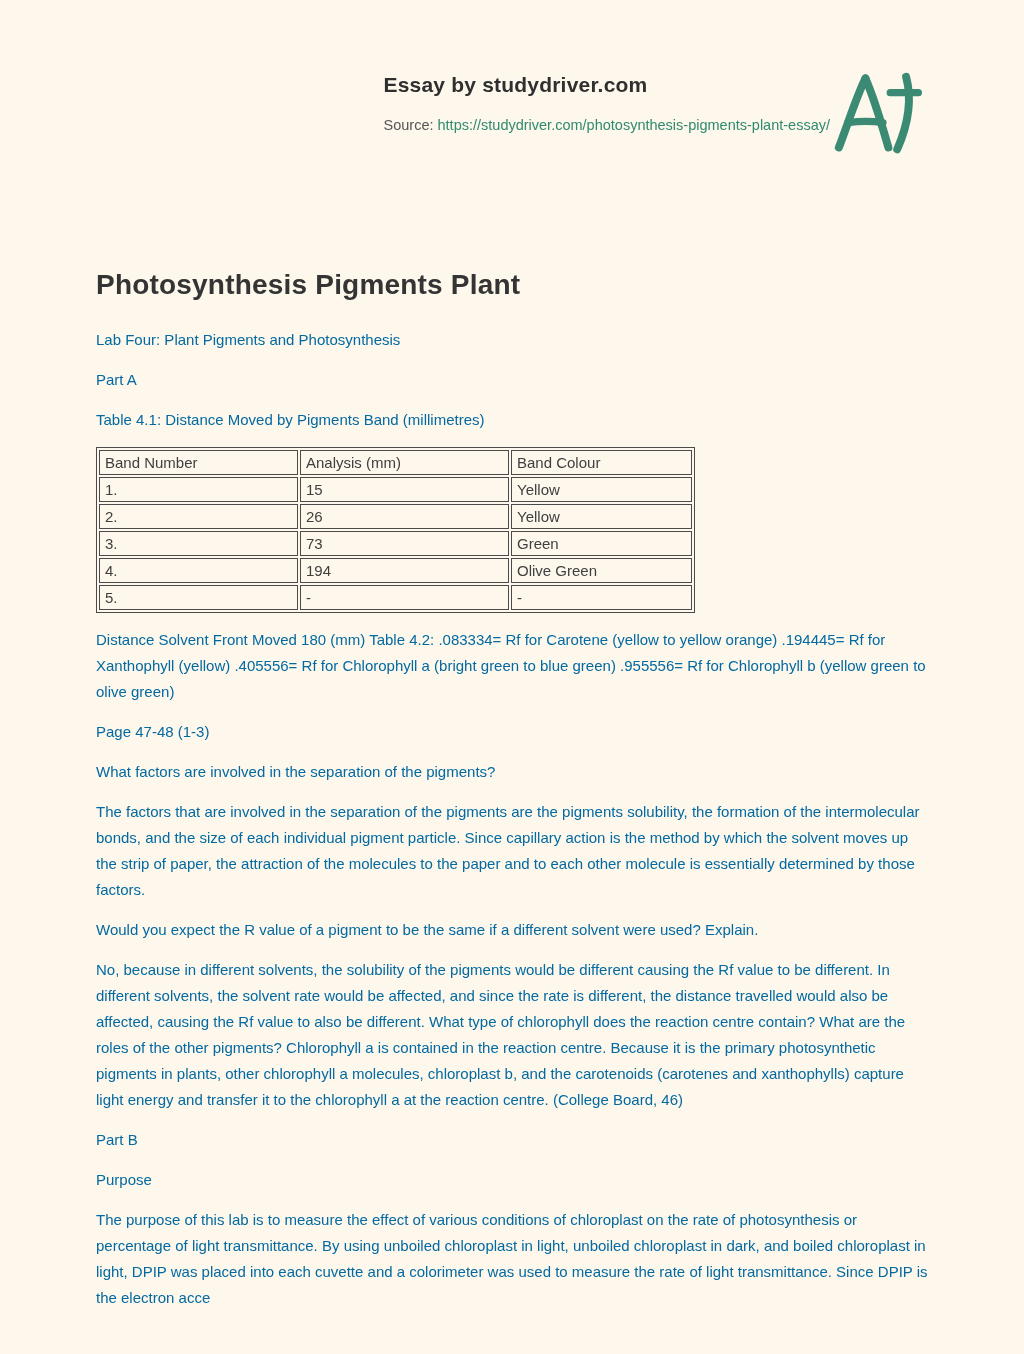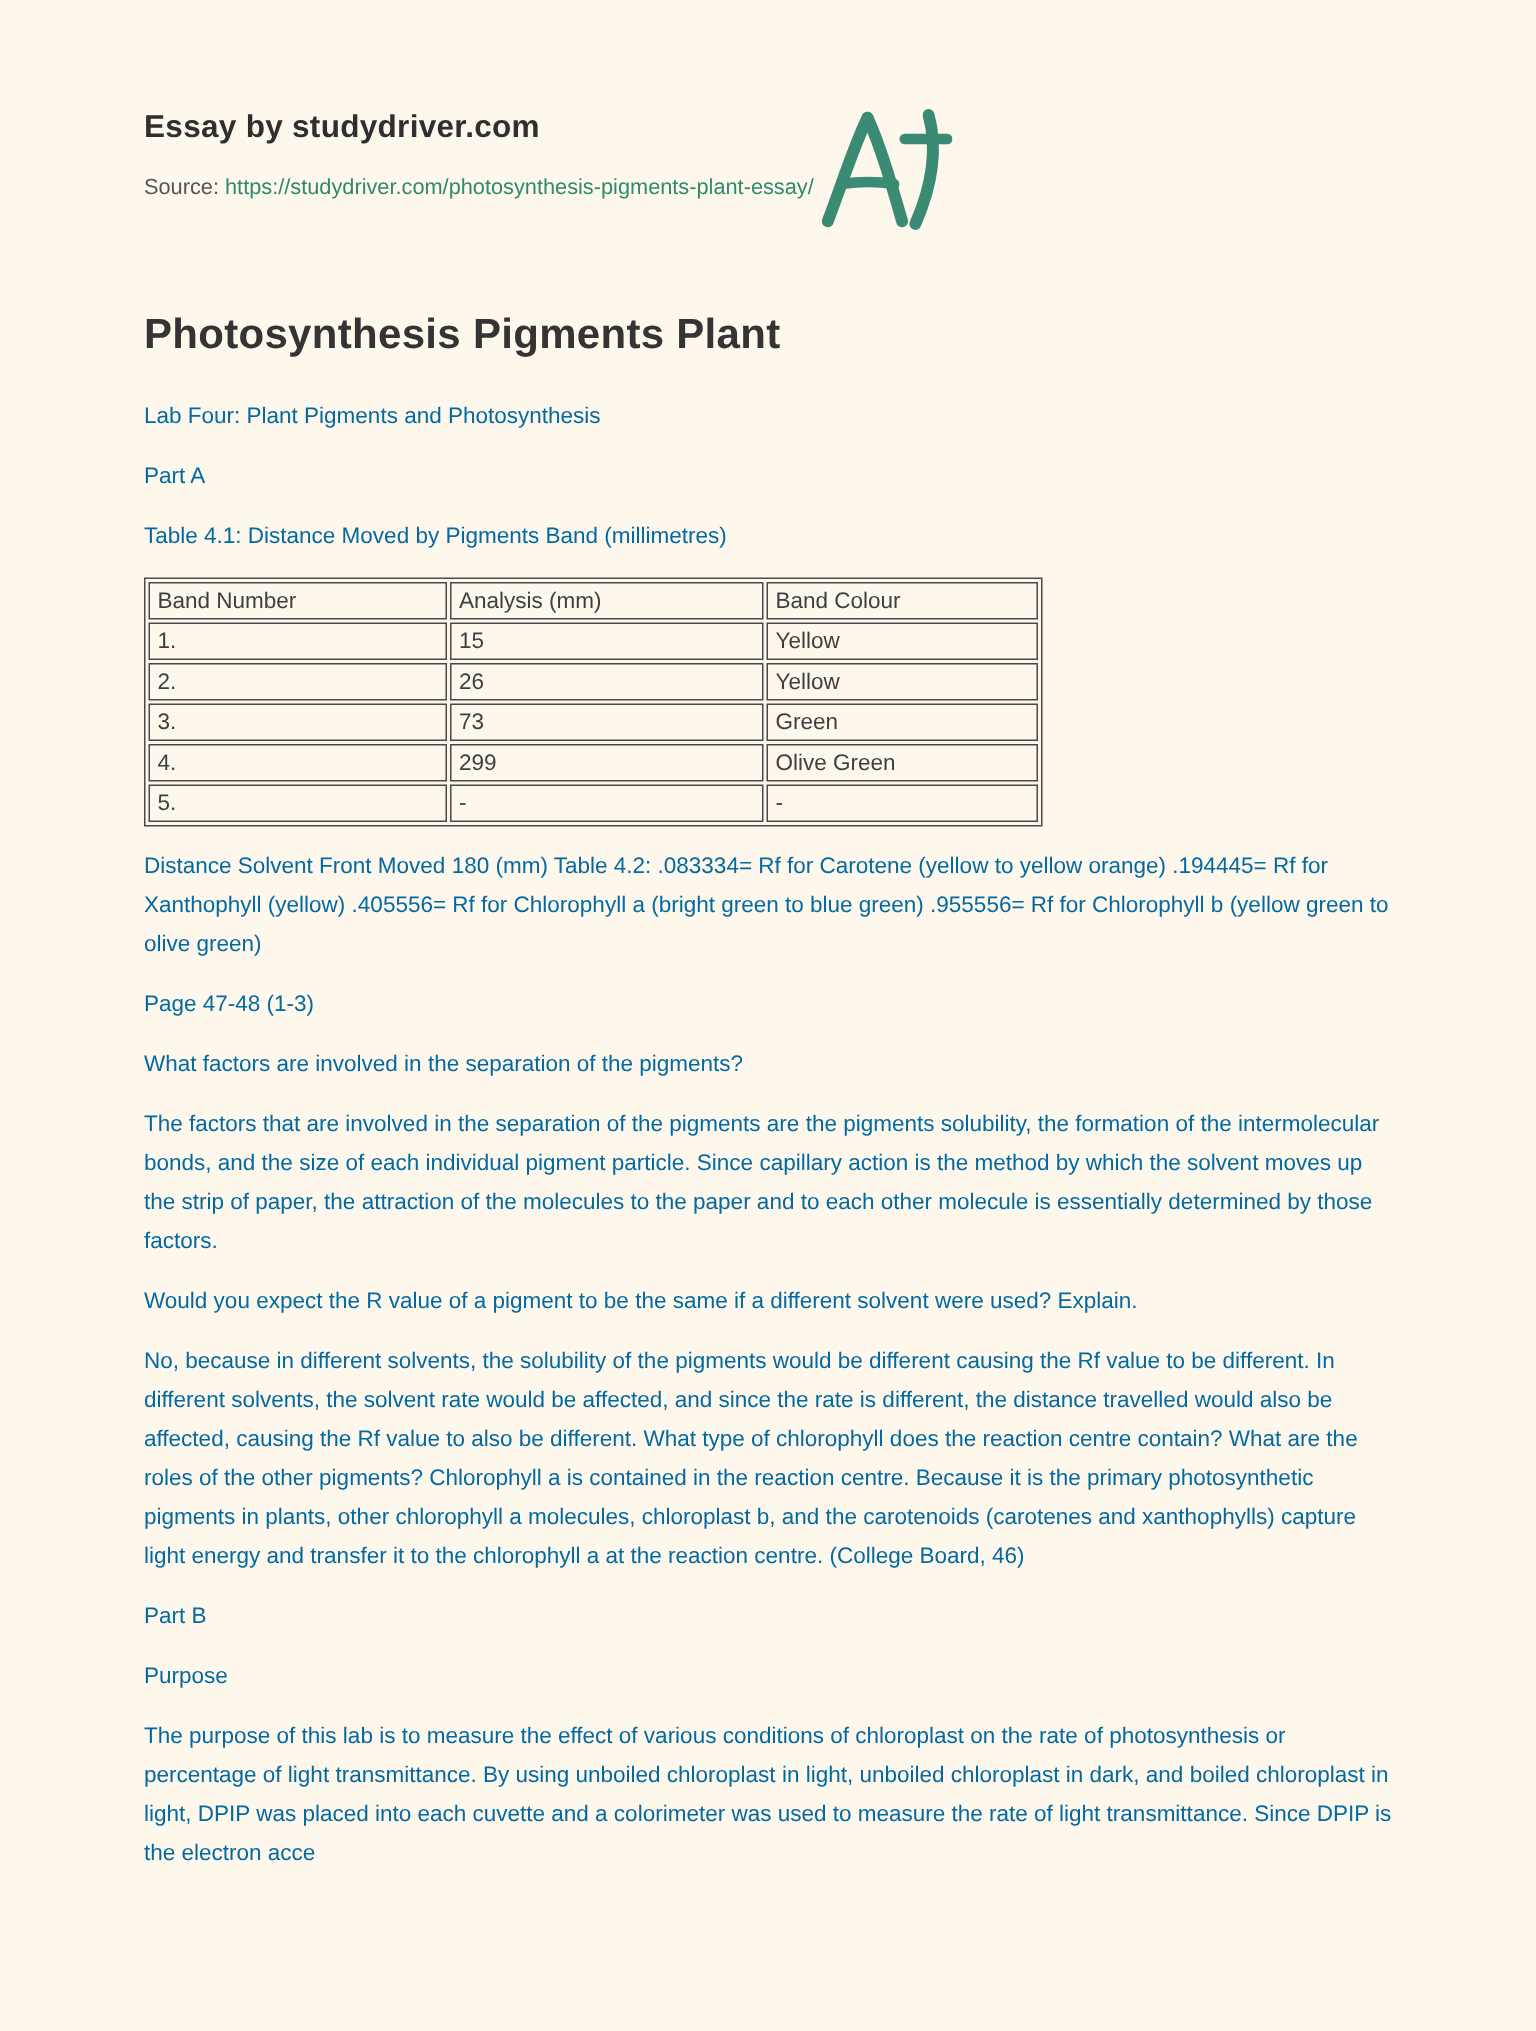--- a/index.html
+++ b/index.html
@@ -15,21 +15,21 @@
   }
   .page {
     width: 1024px;
     height: 1354px;
     padding: 73px 96px 0 96px;
     position: relative;
   }
   
   .doc-header {
     display: flex;
-    justify-content: flex-start;
+    justify-content: flex-end;
     align-items: flex-start;
   }
   .header-left h2 {
     font-size: 21px;
     font-weight: 700;
     color: #2f2f2f;
     letter-spacing: 0.2px;
   }
   .source-line {
     margin-top: 20px;
@@ -40,21 +40,21 @@
     color: #2f8a6e;
     text-decoration: none;
     cursor: pointer;
   }
   .logo-wrap {
     margin-top: -2px;
     margin-right: 6px;
   }
   
   .essay-title {
-    margin-top: 47px;
+    margin-top: 110px;
     font-size: 28px;
     font-weight: 700;
     color: #343434;
     letter-spacing: 0.2px;
   }
   .body-copy {
     margin-top: 26px;
   }
   .body-copy p {
     font-size: 15px;
@@ -138,21 +138,21 @@
             <td>26</td>
             <td>Yellow</td>
           </tr>
           <tr>
             <td>3.</td>
             <td>73</td>
             <td>Green</td>
           </tr>
           <tr>
             <td>4.</td>
-            <td>299</td>
+            <td>194</td>
             <td>Olive Green</td>
           </tr>
           <tr>
             <td>5.</td>
             <td>-</td>
             <td>-</td>
           </tr>
         </tbody>
       </table>
 

